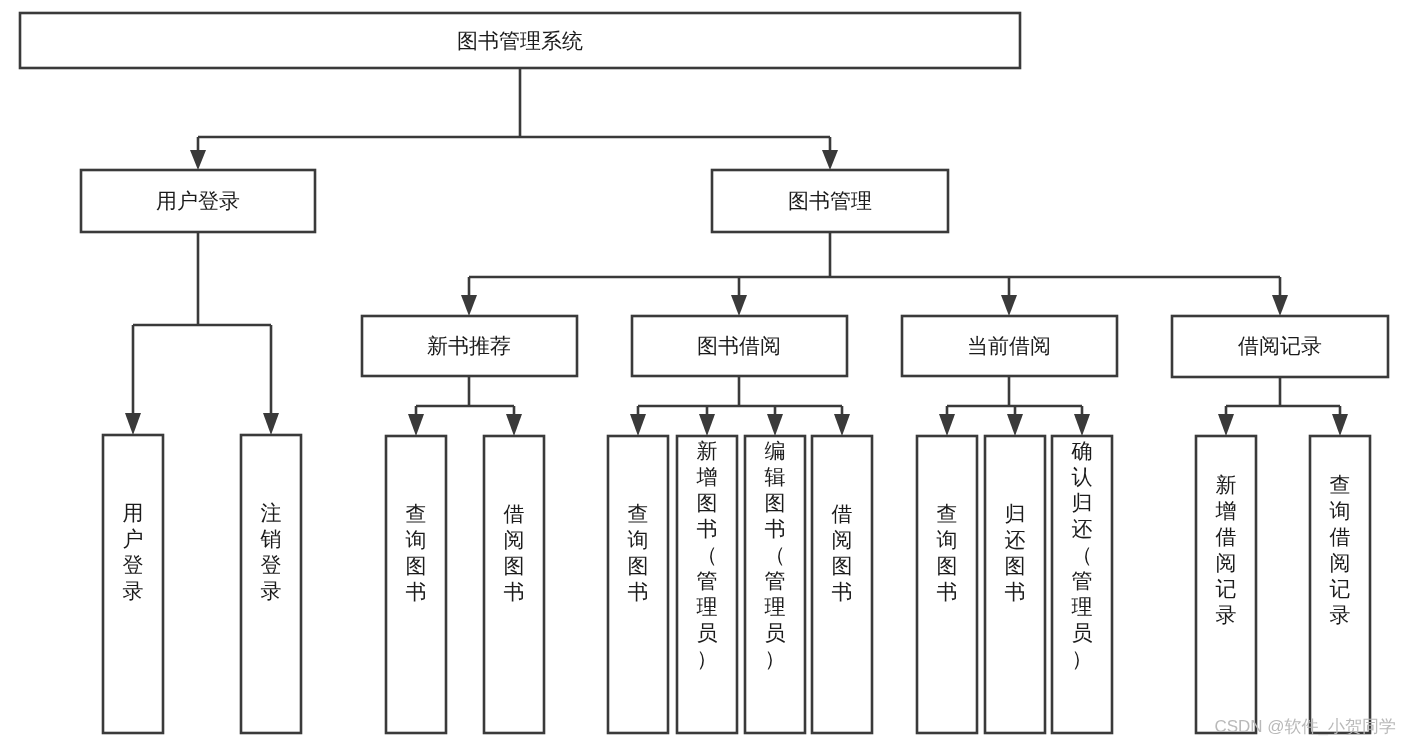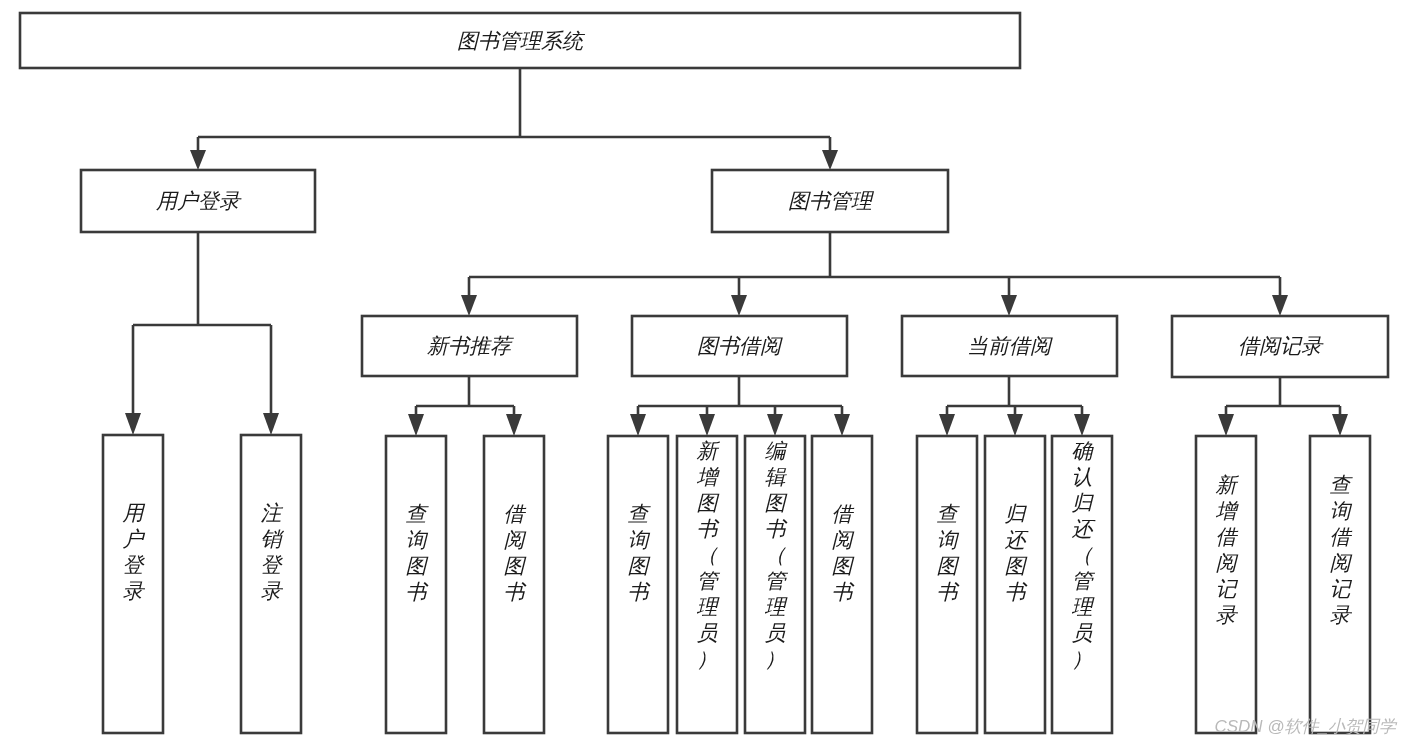--- a/index.html
+++ b/index.html
@@ -11,21 +11,20 @@
     width: 1405px;
     height: 747px;
     font-family: "Liberation Sans", "DejaVu Sans", sans-serif;
     overflow: hidden;
     position: relative;
   }
   #diagram-root {
     position: relative;
     width: 1405px;
     height: 747px;
-    font-style: italic;
   }
   svg#tree-svg {
     position: absolute;
     top: 0;
     left: 0;
     width: 1405px;
     height: 747px;
   }
   .node-box {
     fill: #ffffff;

